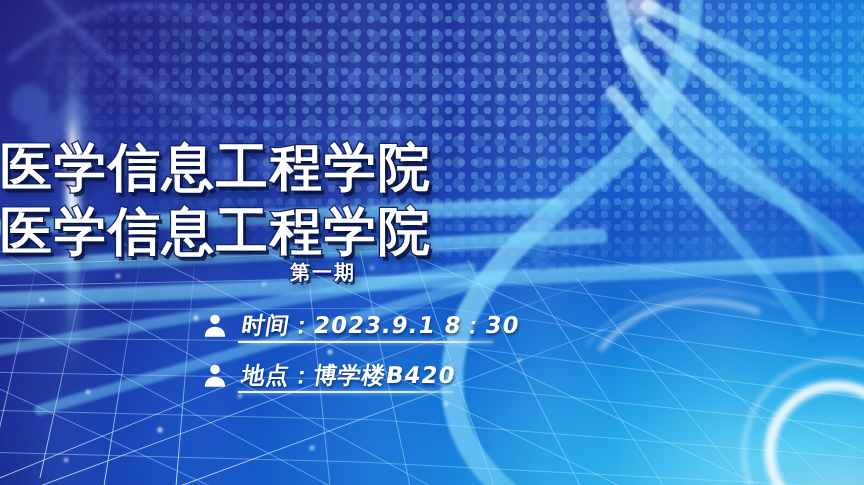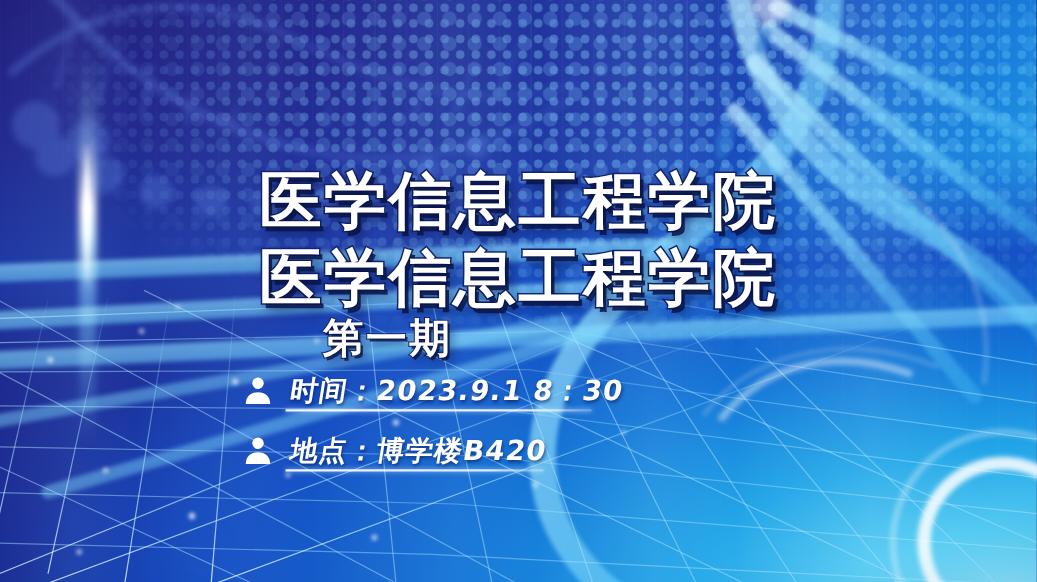--- a/index.html
+++ b/index.html
@@ -94,21 +94,20 @@
   
   #bg-vignette{
     background:radial-gradient(130% 115% at 50% 45%, rgba(0,0,0,0) 52%, rgba(2,8,50,.30) 100%);
   }
 
   
   #content{position:absolute;inset:0;}
 
   .title-line{
     position:absolute;left:0;width:864px;
-    text-align:center;
     font-family:"DejaVu Sans","Liberation Sans",sans-serif;
     font-weight:700;
     font-size:52px;
     letter-spacing:2px;
     color:#ffffff;
     white-space:nowrap;
     -webkit-text-stroke:2.5px #13266e;
     paint-order:stroke fill;
     text-shadow:
       3px 4px 0 rgba(8,20,70,.85),
@@ -116,21 +115,21 @@
   }
   #title-line-1{top:133px;}
   #title-line-2{top:197px;}
 
   #subtitle{
     position:absolute;top:259px;left:0;width:864px;
     text-align:center;
     padding-right:218px;
     box-sizing:border-box;
     font-family:"DejaVu Sans","Liberation Sans",sans-serif;
-    font-weight:700;font-size:34px;letter-spacing:2px;
+    font-weight:700;font-size:20px;letter-spacing:2px;
     color:#ffffff;white-space:nowrap;
     -webkit-text-stroke:1.6px #13266e;
     paint-order:stroke fill;
     text-shadow:2px 3px 0 rgba(8,20,70,.8), 4px 5px 8px rgba(5,15,60,.5);
   }
 
   .info-row{
     position:absolute;left:202px;
     display:flex;align-items:center;gap:14px;
     height:34px;

